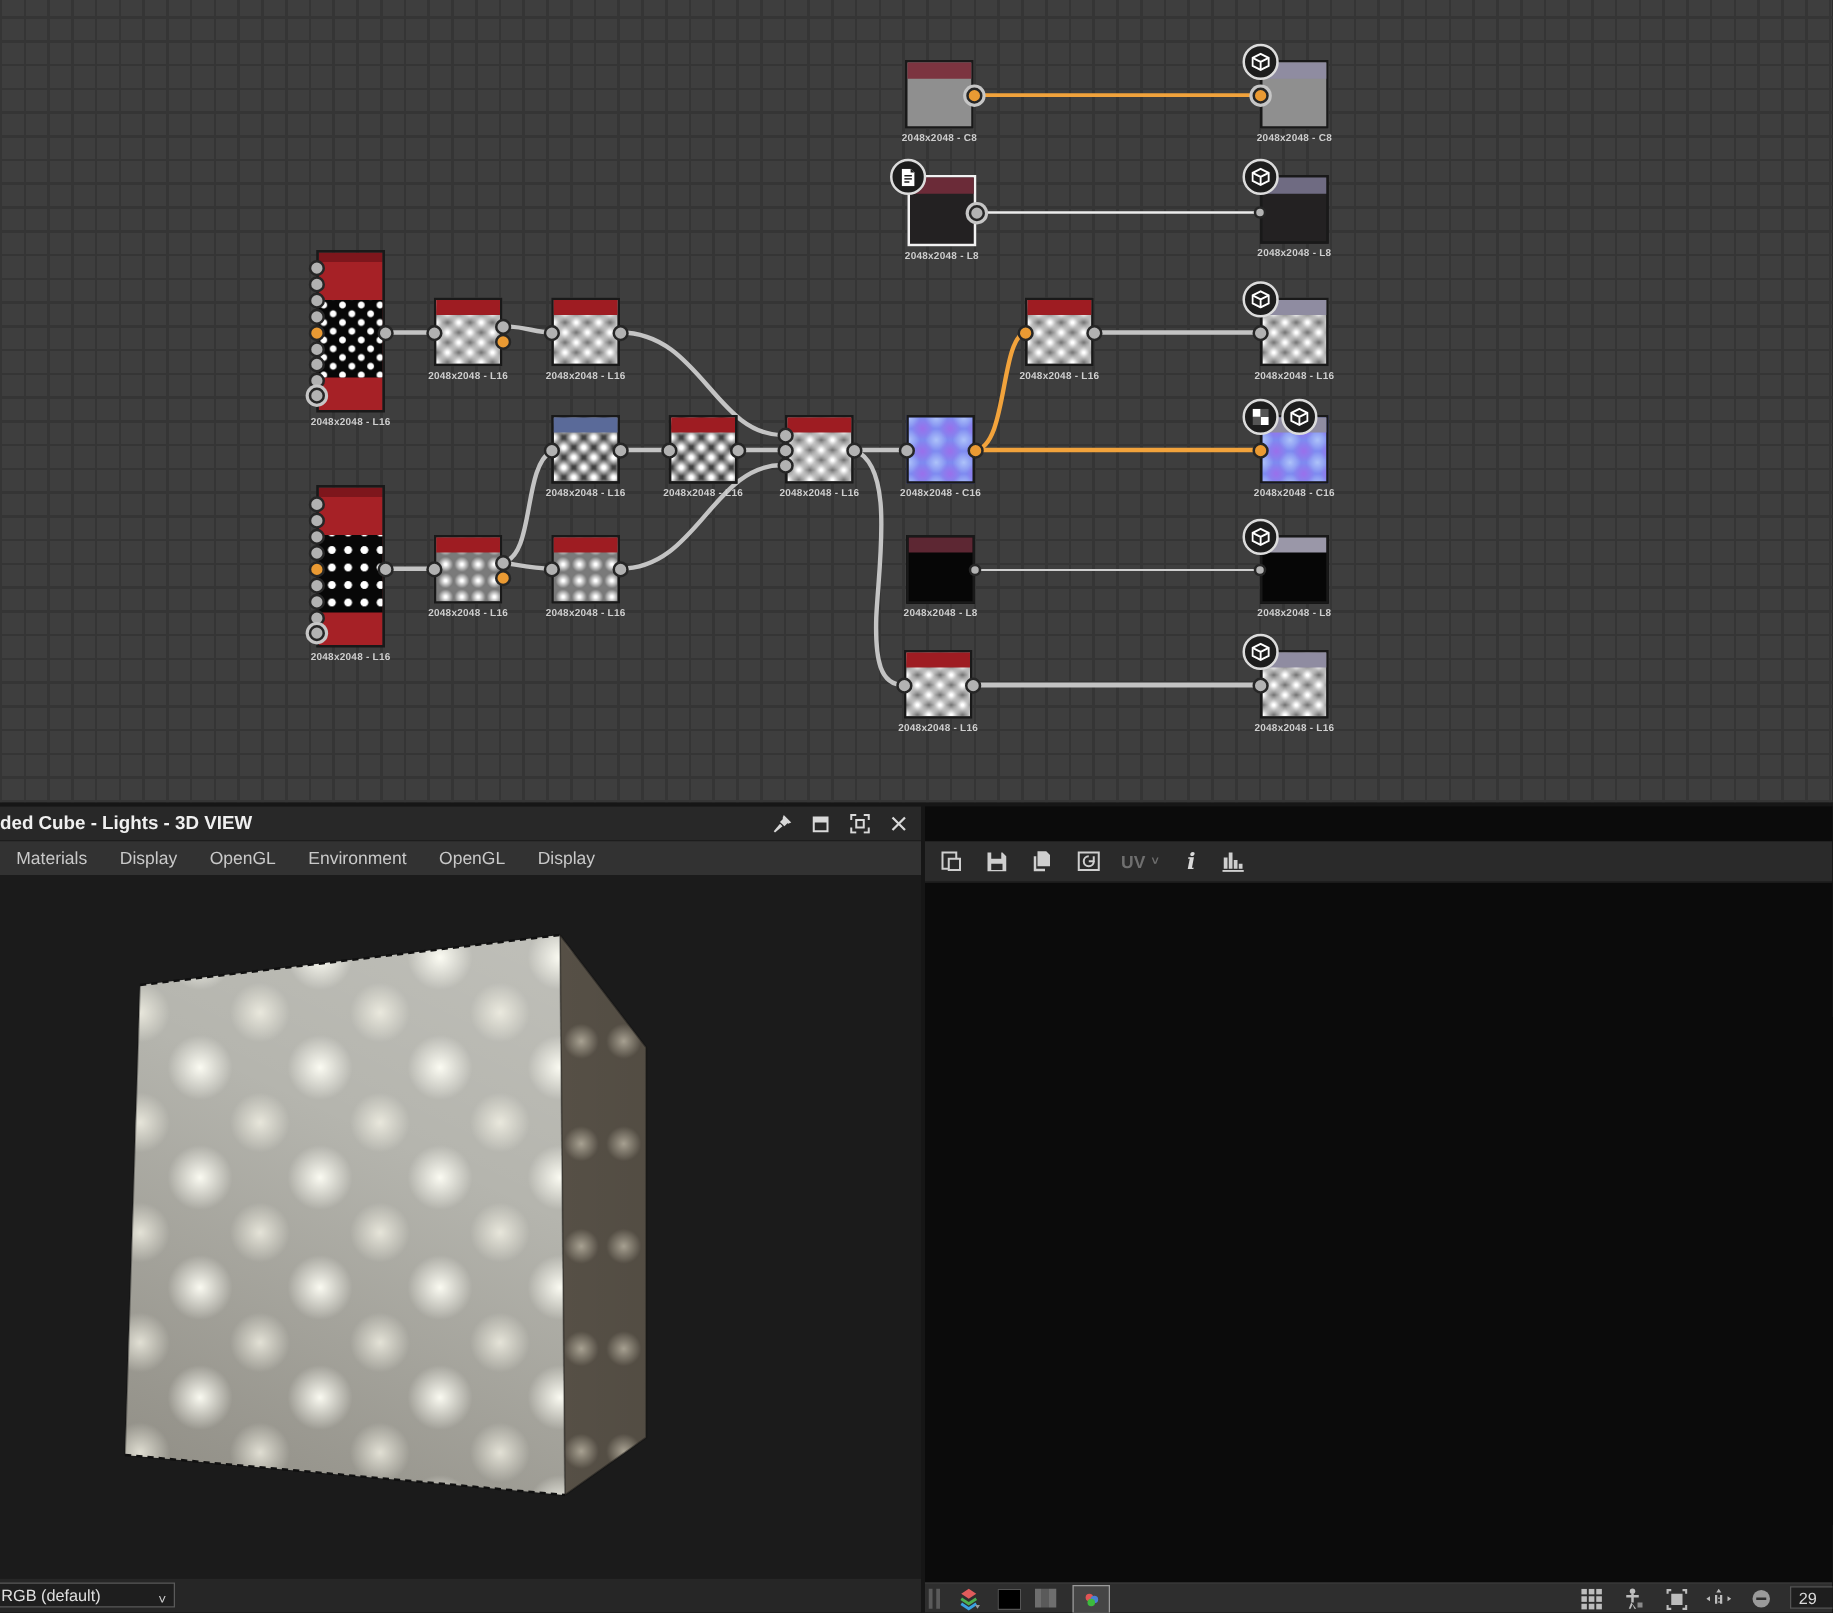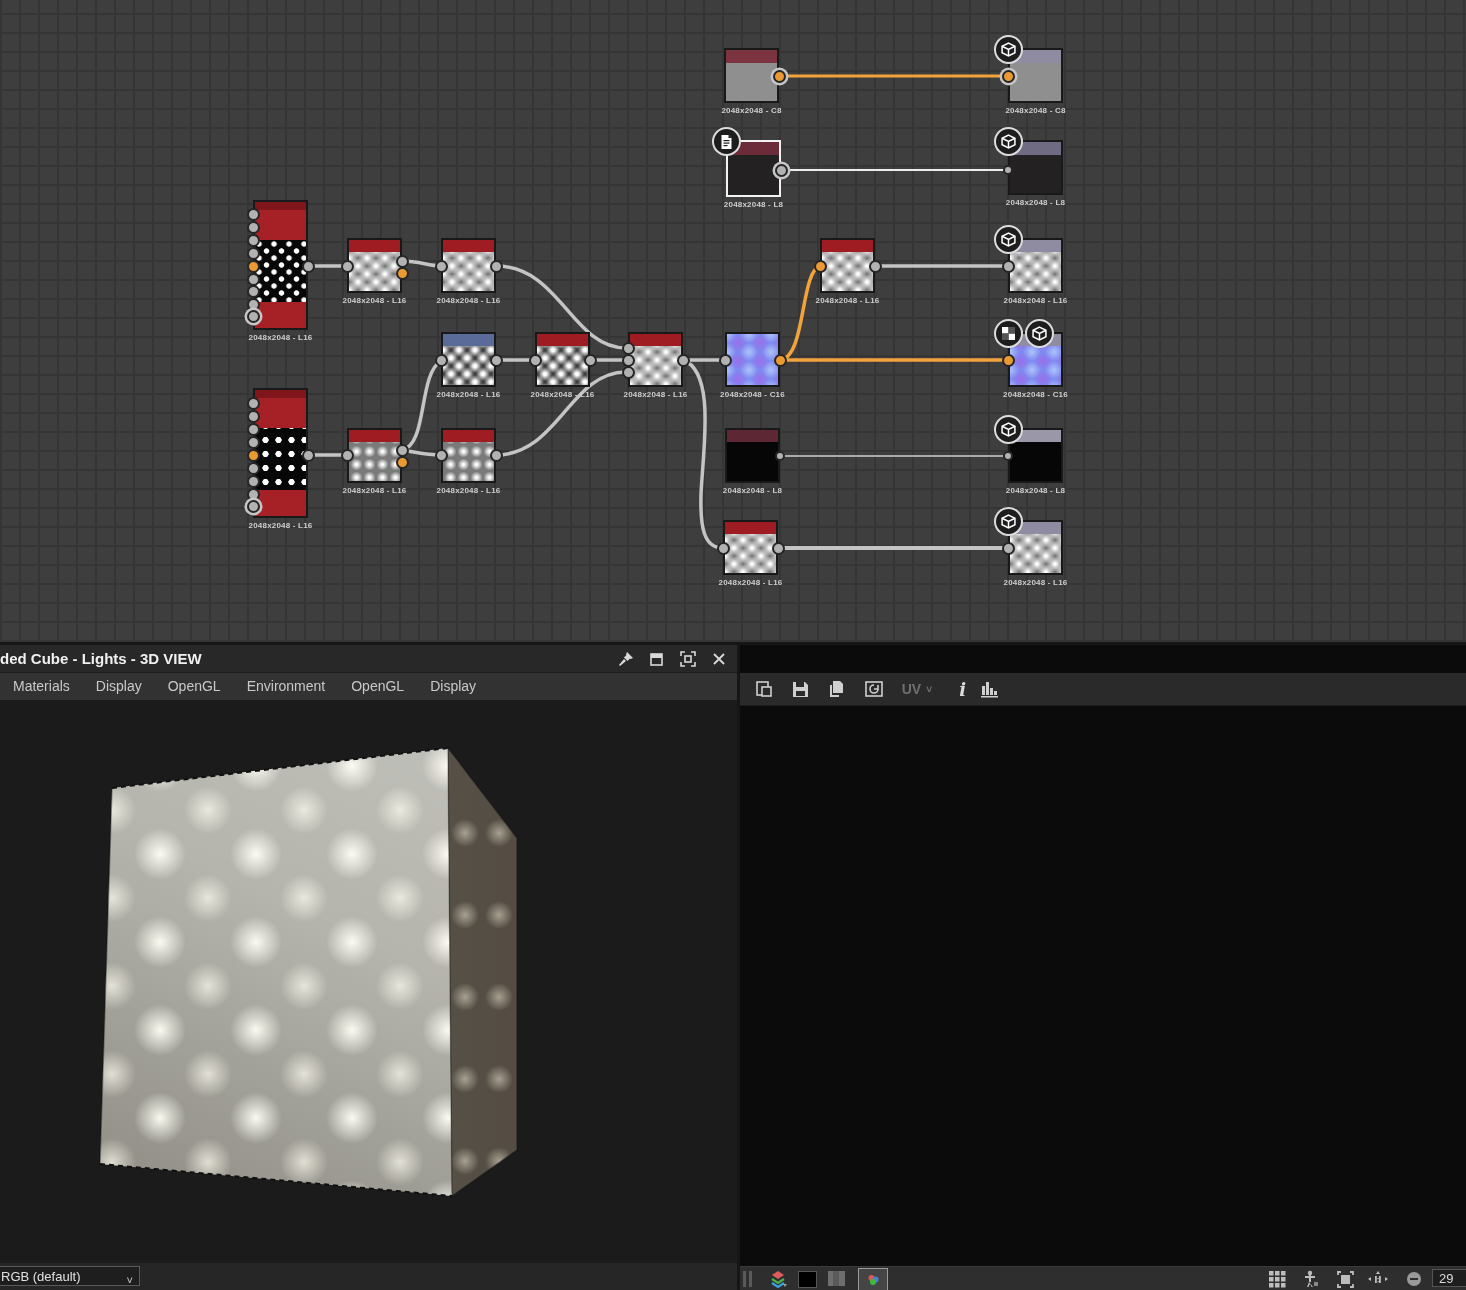--- a/index.html
+++ b/index.html
@@ -78,21 +78,21 @@
       radial-gradient(circle 14px at 50% 50%,rgba(235,228,208,.55),rgba(235,228,208,0)),
       linear-gradient(90deg,rgba(0,0,0,.1),rgba(0,0,0,.42));
     background-size:34px 82px,100% 100%;background-position:6px 10px,0 0;}
   #bottom3d{position:absolute;left:0;top:618px;width:737px;height:27px;background:#262626;}
   .dropdown{position:absolute;left:-8px;top:3px;width:148px;height:20px;background:#1e1e1e;
     border:1px solid #5a5a5a;color:#e0e0e0;font-size:13px;line-height:20px;padding-left:8px;box-sizing:border-box;}
   .dropdown .chev{position:absolute;right:6px;top:3px;color:#cfcfcf;font-size:11px;}
   #view2d{left:740px;top:645px;width:726px;height:645px;background:#0b0b0b;overflow:hidden;}
   #toolbar2d{position:absolute;left:0;top:28px;width:100%;height:32px;background:#2a2a2a;
     border-bottom:1px solid #1c1c1c;}
-  .tbtn{position:absolute;top:4px;width:26px;height:24px;display:flex;align-items:center;justify-content:flex-end;}
+  .tbtn{position:absolute;top:4px;width:26px;height:24px;display:flex;align-items:center;justify-content:center;}
   #viewport2d{position:absolute;left:0;top:61px;width:726px;height:560px;background:#0b0b0b;overflow:hidden;}
   #img2d{position:absolute;left:135px;top:0px;width:557px;height:557px;
     border-top:2px solid #e9e9f2;box-sizing:border-box;
     background-color:#7b8ef2;background-image:
       radial-gradient(circle 55px at 50% 50%,rgba(146,110,238,.9),rgba(146,110,238,0)),
       radial-gradient(circle 55px at 50% 50%,rgba(155,112,240,.85),rgba(155,112,240,0)),
       radial-gradient(circle 48px at 50% 50%,rgba(186,128,232,.45),rgba(186,128,232,0)),
       radial-gradient(circle 58px at 50% 50%,rgba(168,190,252,.95),rgba(168,190,252,0)),
       radial-gradient(circle 50px at 50% 50%,rgba(150,176,250,.8),rgba(150,176,250,0));
     background-size:236px 158px,236px 158px,236px 158px,236px 158px,236px 158px;

